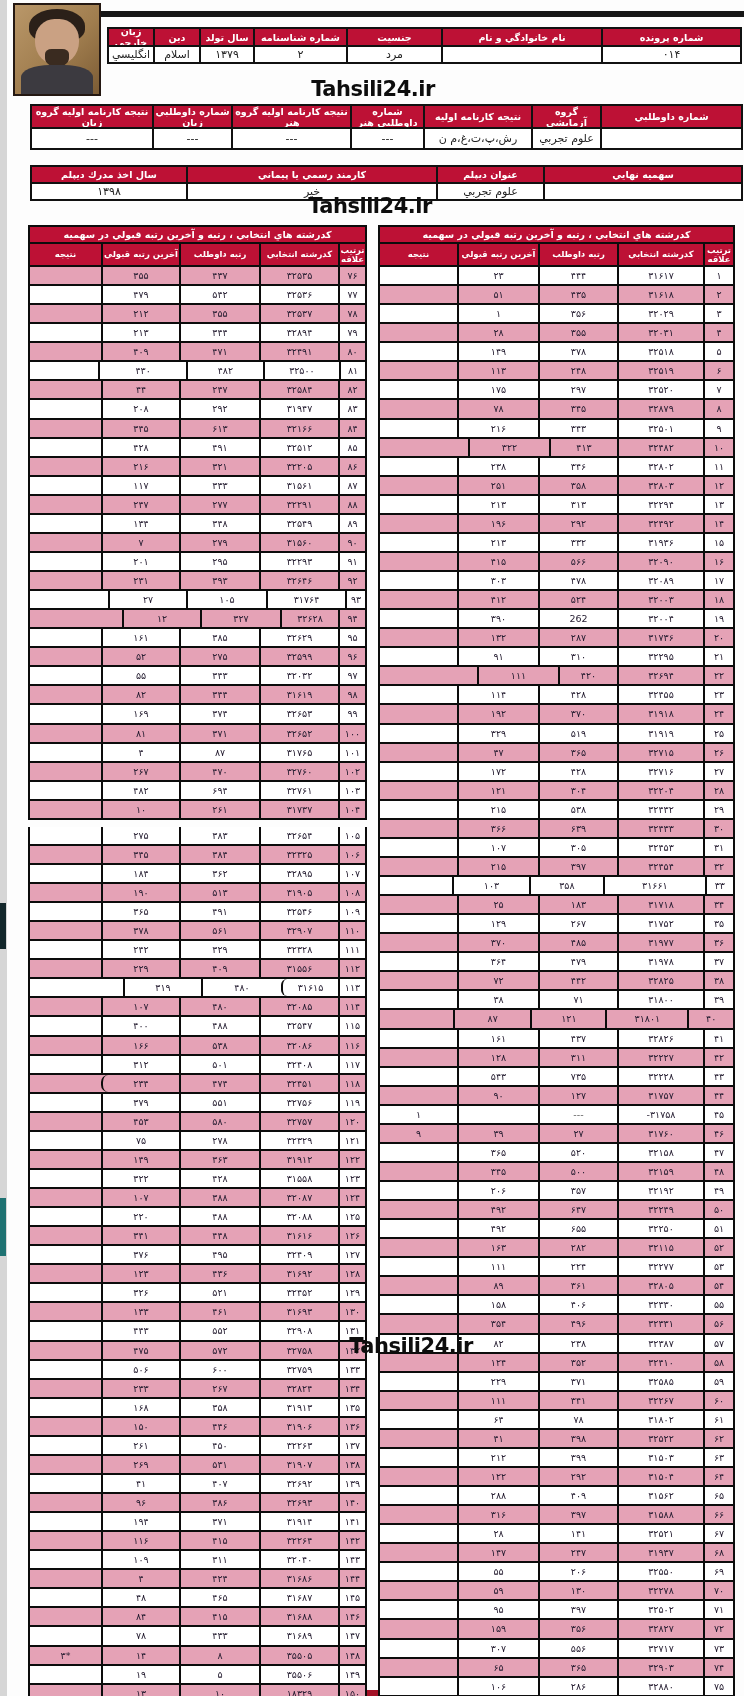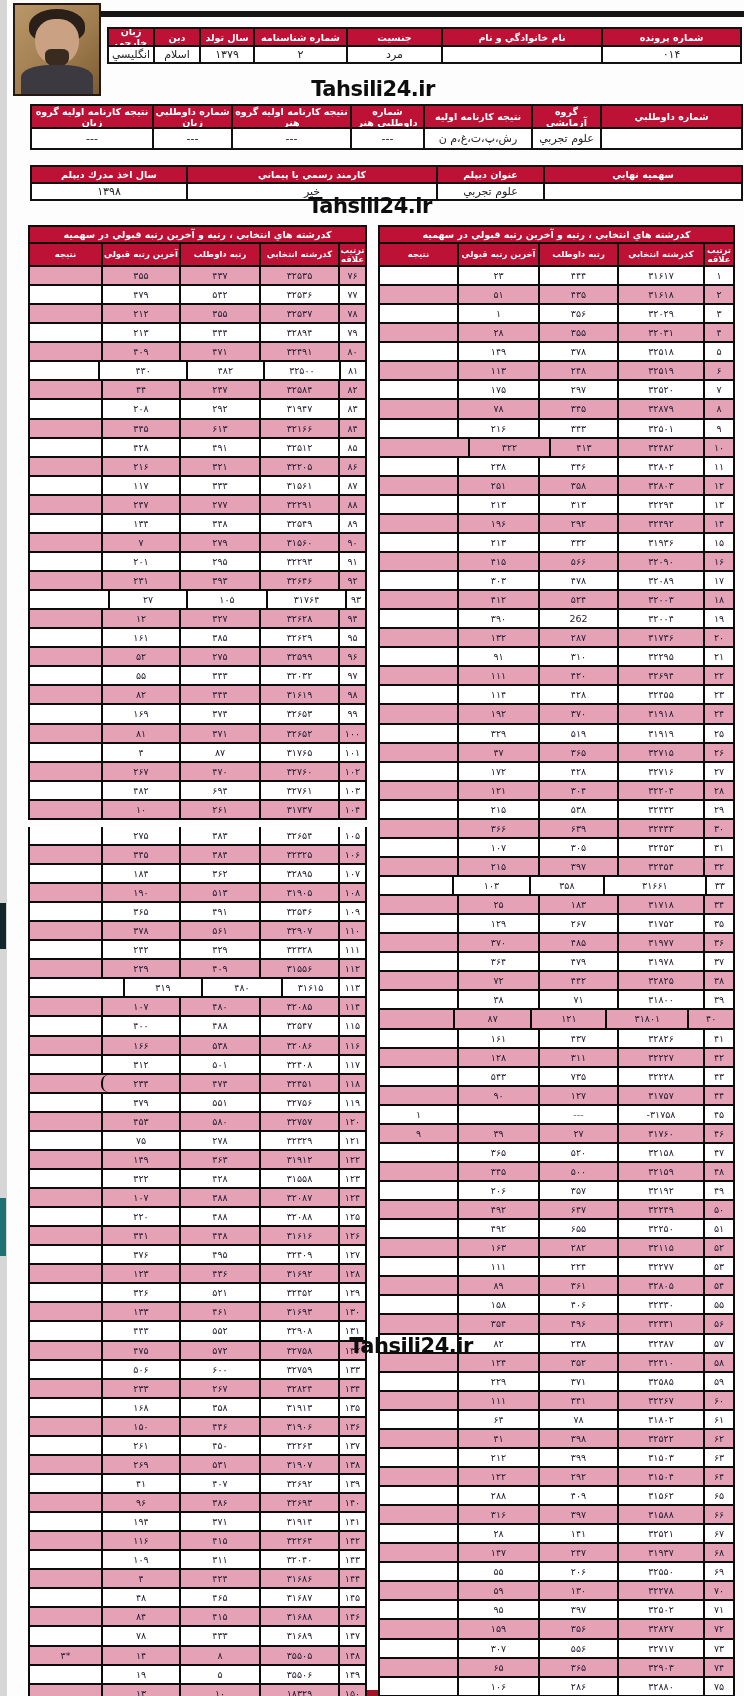--- a/index.html
+++ b/index.html
@@ -278,21 +278,21 @@
         <div class="brow white">
           <div class="bcell" style="width: 30px;">۲۱</div>
           <div class="bcell num" style="width: 86px;">۳۲۲۹۵</div>
           <div class="bcell num" style="width: 79px;">۳۱۰</div>
           <div class="bcell num" style="width: 81px;">۹۱</div>
           <div class="bcell num" style="width: 77px;"></div>
         </div>
         <div class="brow pink">
           <div class="bcell" style="width: 30px;">۲۲</div>
           <div class="bcell num" style="width: 86px;">۳۲۶۹۴</div>
-          <div class="bcell num" style="width: 79px;">۴۲۰</div>
+          <div class="bcell num" style="width: 59px;">۴۲۰</div>
           <div class="bcell num" style="width: 81px;">۱۱۱</div>
           <div class="bcell num" style="width: 77px;"></div>
         </div>
         <div class="brow white">
           <div class="bcell" style="width: 30px;">۲۳</div>
           <div class="bcell num" style="width: 86px;">۳۲۴۵۵</div>
           <div class="bcell num" style="width: 79px;">۴۲۸</div>
           <div class="bcell num" style="width: 81px;">۱۱۴</div>
           <div class="bcell num" style="width: 77px;"></div>
         </div>
@@ -794,21 +794,21 @@
         </div>
         <div class="brow white">
           <div class="bcell" style="width: 20px;">۹۳</div>
           <div class="bcell num" style="width: 79px;">۳۱۷۶۴</div>
           <div class="bcell num" style="width: 80px;">۱۰۵</div>
           <div class="bcell num" style="width: 78px;">۲۷</div>
           <div class="bcell num" style="width: 71px;"></div>
         </div>
         <div class="brow pink">
           <div class="bcell" style="width: 27px;">۹۴</div>
-          <div class="bcell num" style="width: 79px;">۳۲۶۲۸</div>
+          <div class="bcell num" style="width: 58px;">۳۲۶۲۸</div>
           <div class="bcell num" style="width: 80px;">۳۲۷</div>
           <div class="bcell num" style="width: 78px;">۱۲</div>
           <div class="bcell num" style="width: 71px;"></div>
         </div>
         <div class="brow white">
           <div class="bcell" style="width: 27px;">۹۵</div>
           <div class="bcell num" style="width: 79px;">۳۲۶۲۹</div>
           <div class="bcell num" style="width: 80px;">۳۸۵</div>
           <div class="bcell num" style="width: 78px;">۱۶۱</div>
           <div class="bcell num" style="width: 71px;"></div>
@@ -928,21 +928,21 @@
         </div>
         <div class="brow pink">
           <div class="bcell" style="width: 27px;">۱۱۲</div>
           <div class="bcell num" style="width: 79px;">۳۱۵۵۶</div>
           <div class="bcell num" style="width: 80px;">۴۰۹</div>
           <div class="bcell num" style="width: 78px;">۲۲۹</div>
           <div class="bcell num" style="width: 71px;"></div>
         </div>
         <div class="brow white">
           <div class="bcell" style="width: 27px;">۱۱۳</div>
-          <div class="bcell num" style="width: 57px;">۳۱۶۱۵</div>
+          <div class="bcell num" style="width: 57px; border-radius: 6px;">۳۱۶۱۵</div>
           <div class="bcell num" style="width: 80px;">۴۸۰</div>
           <div class="bcell num" style="width: 78px;">۳۱۹</div>
           <div class="bcell num" style="width: 71px;"></div>
         </div>
         <div class="brow pink">
           <div class="bcell" style="width: 27px;">۱۱۴</div>
           <div class="bcell num" style="width: 79px;">۳۲۰۸۵</div>
           <div class="bcell num" style="width: 80px;">۴۸۰</div>
           <div class="bcell num" style="width: 78px;">۱۰۷</div>
           <div class="bcell num" style="width: 71px;"></div>

